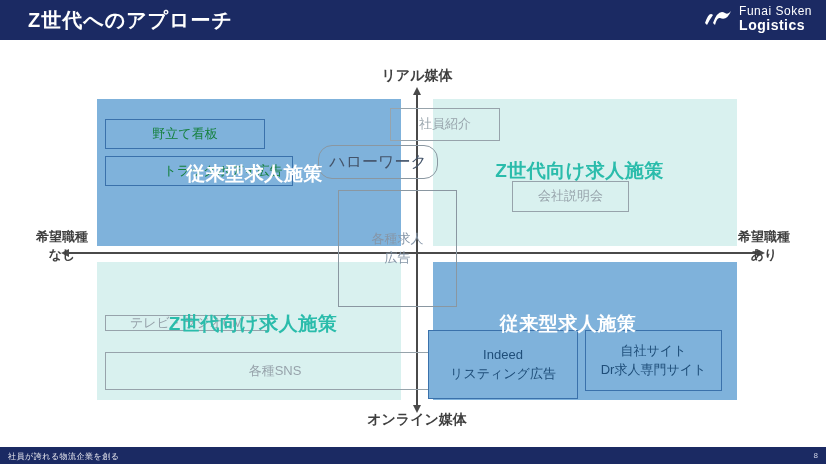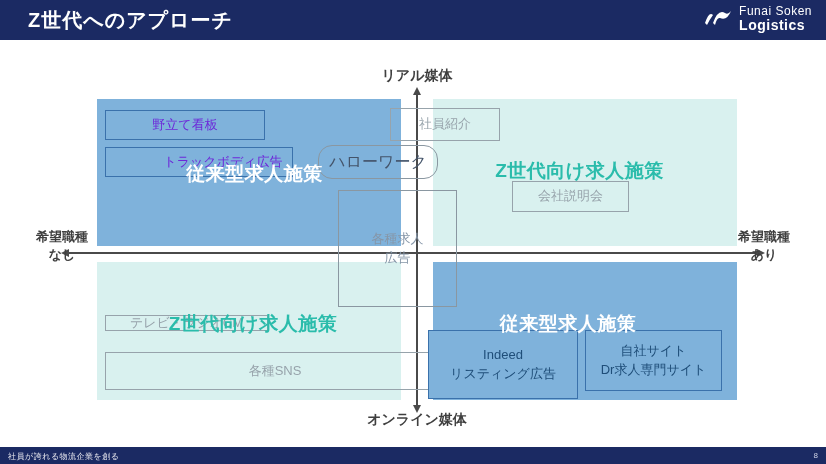--- a/index.html
+++ b/index.html
@@ -31,21 +31,21 @@
   .arrow-right { left:757px; top:248.5px; border-top:4.5px solid transparent; border-bottom:4.5px solid transparent; border-left:8px solid #4a4a4a; }
 
   .axis-label { position:absolute; color:#3f3f3f; font-weight:bold; font-size:14px; text-align:center; white-space:pre-line; line-height:1.4; }
   .lbl-top    { left:347px; top:66px;  width:140px; }
   .lbl-bottom { left:337px; top:410px; width:160px; }
   .lbl-left   { left:15px;  top:228px; width:94px;  font-size:13px; }
   .lbl-right  { left:717px; top:228px; width:94px;  font-size:13px; }
 
   
   .ibox { position:absolute; display:flex; align-items:center; justify-content:center; text-align:center; font-size:13px; white-space:pre-line; line-height:1.45; }
-  .box-blue { border:1.5px solid #3a71ab; color:#6d28d9; }
+  .box-blue { border:1.5px solid #3a71ab; color:#15803d;margin-top:9px; }
   .box-blue-fill { border:1.5px solid #3a71ab; color:#1f4e79; background:#7fb2db; }
   .box-gray { border:1px solid #97a3ab; color:#97a3ab; }
 
   .b-kanban   { left:105px; top:110px; width:160px; height:30px; }
   .b-truck    { left:105px; top:147px; width:188px; height:30px;padding-left:48px; }
   .b-news     { left:105px; top:184px; width:160px; height:30px; }
   .b-emp      { left:390px; top:108px; width:110px; height:33px; }
   .b-hello    { left:318px; top:145px; width:120px; height:34px; color:#44546a; font-size:16px; border-color:#8a97a1;border-radius:14px; }
   .b-jobads   { left:318px; top:190px; width:119px; height:117px; color:#8696a8; border-color:#8a97a1;margin-left:20px; }
   .b-setsumei { left:512px; top:181px; width:117px; height:31px; }

